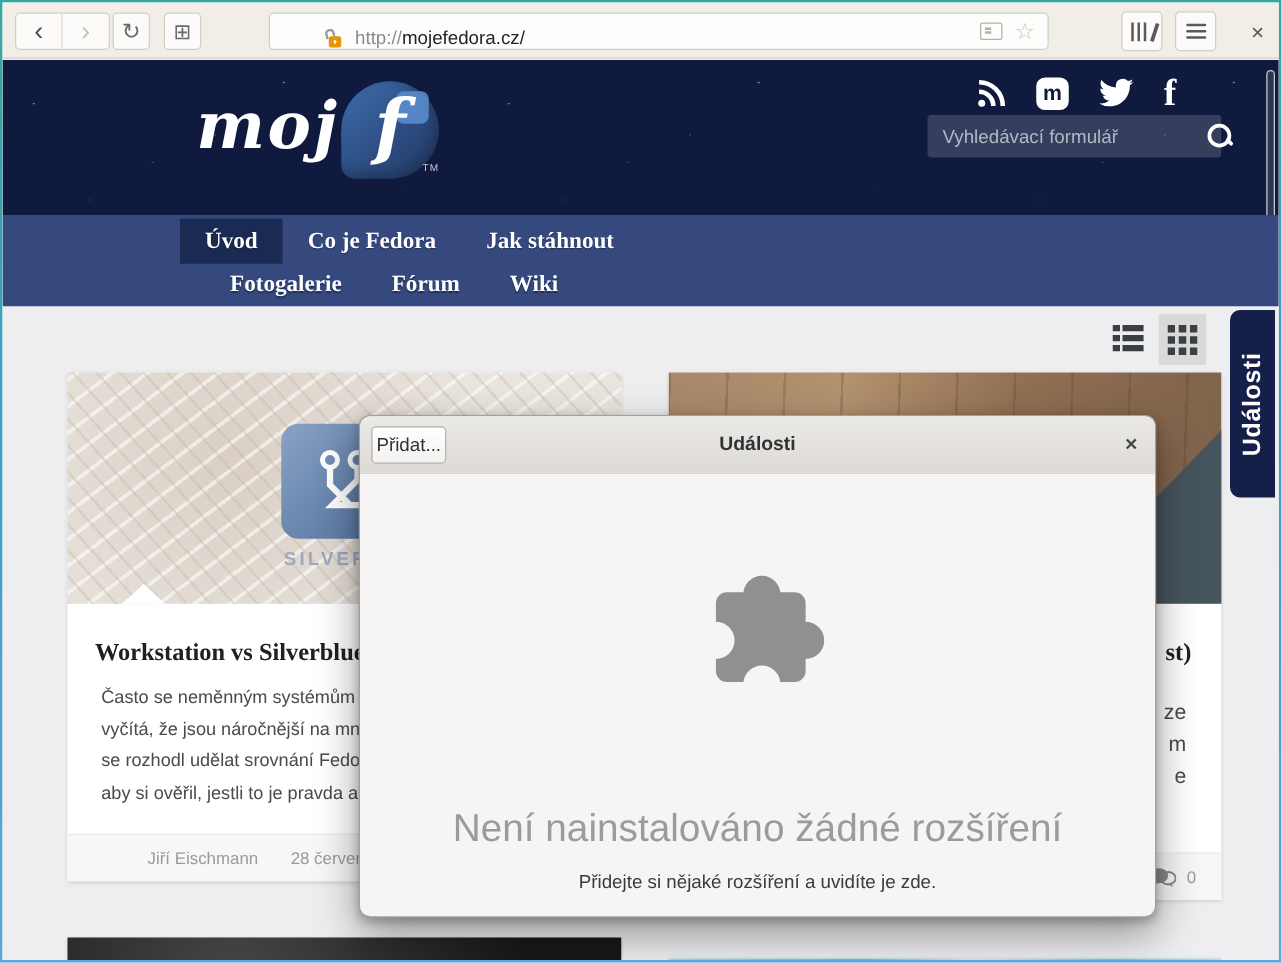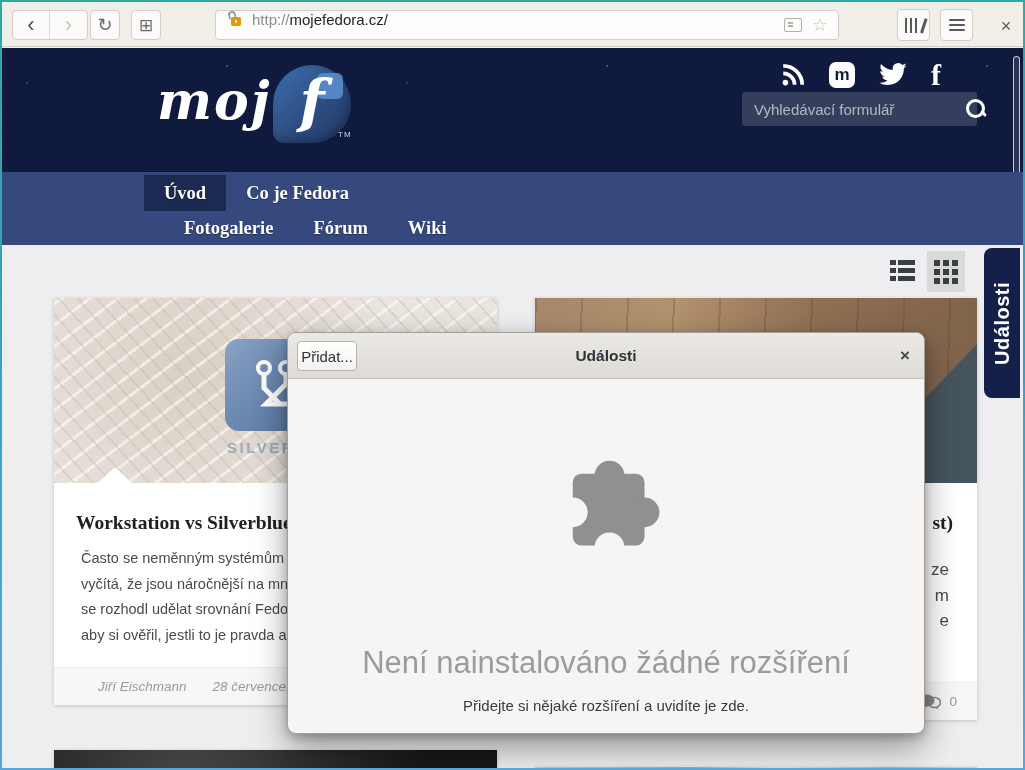--- a/index.html
+++ b/index.html
@@ -16,21 +16,21 @@
   .tbtn { position:absolute; top:8px; height:30px; background:#fcfbfa; border:1px solid #d2cec6;
           border-radius:4px; display:flex; align-items:center; justify-content:center;
           color:#5c5c5c; font-size:17px; }
   .navgroup { left:10px; width:76px; padding:0; }
   .navgroup .half { width:38px; height:100%; display:flex; align-items:center; justify-content:center; font-size:22px; line-height:1; }
   .navgroup .half.back { color:#4f4f4f; border-right:1px solid #dedad2; }
   .navgroup .half.fwd { color:#c8c4bb; }
   .reload { left:88px; width:30px; font-size:18px; color:#6a6a6a; }
   .newtab { left:129px; width:30px; font-size:17px; color:#6a6a6a; }
   .urlbar { position:absolute; left:213px; top:8px; width:624px; height:30px; background:#fdfdfc;
-            border:1px solid #d2cec6; border-radius:4px; display:flex; align-items:flex-start; }
+            border:1px solid #d2cec6; border-radius:4px; display:flex; align-items:flex-end;padding-left:32px; }
   .lockwrap { margin-left:12px; width:16px; height:16px; position:relative; }
   .lock-shackle { position:absolute; left:0px; top:0px; width:8px; height:8px; border:2px solid #9a9a9a;
                   border-bottom:none; border-radius:5px 5px 0 0; transform:rotate(-14deg); }
   .lock-body { position:absolute; left:3px; top:6px; width:10px; height:9px; background:#e8940a; border-radius:2px; }
   .lock-body:after { content:""; position:absolute; left:4px; top:3px; width:2px; height:3px; background:#fff; border-radius:1px; }
   .urltext { margin-left:8px; font-size:15px; color:#8c8c8c; }
   .urltext b { color:#242424; font-weight:normal; }
   .url-right { position:absolute; right:10px; top:0; height:100%; display:flex; align-items:center; gap:10px; }
   .reader-ic { width:18px; height:14px; border:1.5px solid #b4b0a8; border-radius:2px; position:relative; }
   .reader-ic:before { content:""; position:absolute; left:3px; top:3px; right:8px; height:1.5px; background:#b4b0a8; box-shadow:0 3px 0 #b4b0a8; }
@@ -130,21 +130,21 @@
   .sb-brand { position:absolute; left:173px; top:141px; font-size:15px; letter-spacing:2.5px;
               color:#9caabf; font-weight:bold; }
 
   .art-title { position:absolute; left:22px; top:214px; font-family:"Liberation Serif", serif;
                font-weight:bold; font-size:19.5px; color:#202020; white-space:nowrap; overflow:hidden; max-width:420px; }
   .art-lines { position:absolute; left:27px; top:248px; font-size:14.5px; color:#4a4a4a; line-height:25.5px; }
   .art-lines div { white-space:nowrap; }
   .read-more { position:absolute; left:27px; top:368px; font-size:15px; color:#0c64d8; }
   .card-foot { position:absolute; left:0; right:0; bottom:0; height:38px; background:#f7f7f8;
                border-top:1px solid #ededee; display:flex; align-items:center; font-size:13.5px; color:#9a9a9a; }
-  .card-left .card-foot { padding-left:44px; gap:26px;font-style:italic; }
+  .card-left .card-foot { padding-left:64px; gap:26px; }
 
   .img-right { position:absolute; left:0; top:0; right:0; height:185px; overflow:hidden;
                background:linear-gradient(100deg,#a8876a 0%,#b3926f 30%,#916f53 60%,#7c614a 100%);
                background-blend-mode:normal; }
   .img-right:before { content:""; position:absolute; inset:0;
                background:repeating-linear-gradient(92deg, rgba(90,62,40,.25) 0 2px, transparent 2px 46px); }
   .laptop1 { position:absolute; left:0; bottom:0; width:62%; height:78%; background:#2b3940;
              clip-path:polygon(0 32%, 100% 100%, 0 100%); }
   .laptop2 { position:absolute; right:-4%; bottom:0; width:38%; height:85%; background:#46545e;
              clip-path:polygon(100% 0, 100% 100%, 10% 100%); }
@@ -257,20 +257,21 @@
         <input type="text" placeholder="Vyhledávací formulář" style="">
         <div class="mag"></div>
       </div>
       <div class="scroll-thumb"></div>
     </div>
 
     <div class="nav">
       <div class="nav-row r1">
         <div class="nav-item active">Úvod</div>
         <div class="nav-item">Co je Fedora</div>
+        <div class="nav-item">Jak stáhnout</div>
       </div>
       <div class="nav-row r2">
         <div class="nav-item">Fotogalerie</div>
         <div class="nav-item">Fórum</div>
         <div class="nav-item">Wiki</div>
       </div>
     </div>
 
     <div class="view-toggles">
       <svg class="list-ic" width="25" height="23" viewBox="0 0 25 23">

